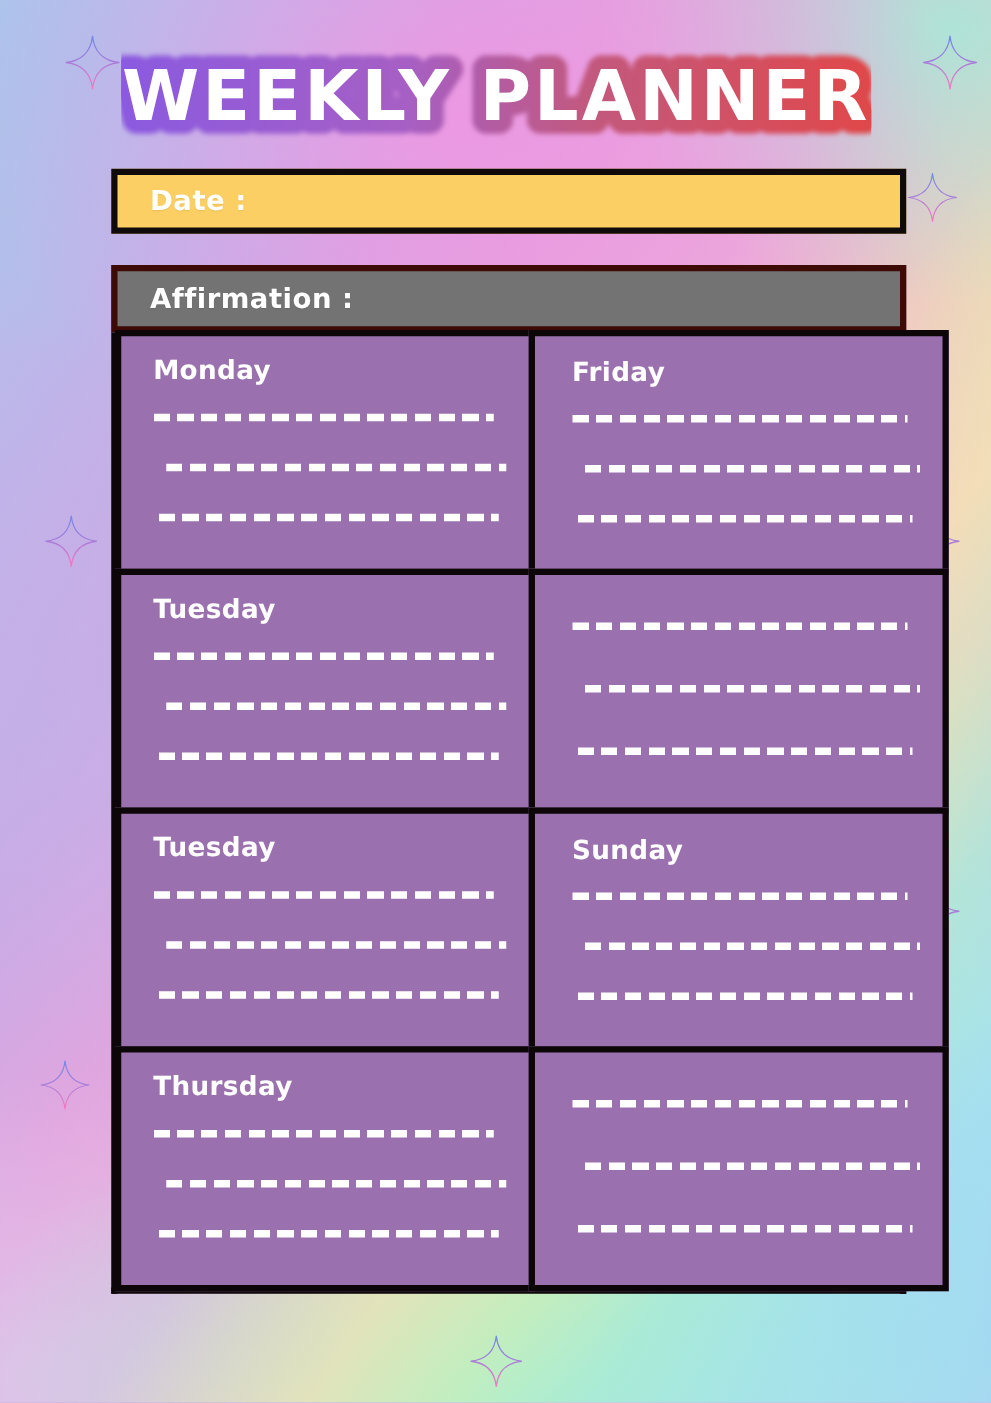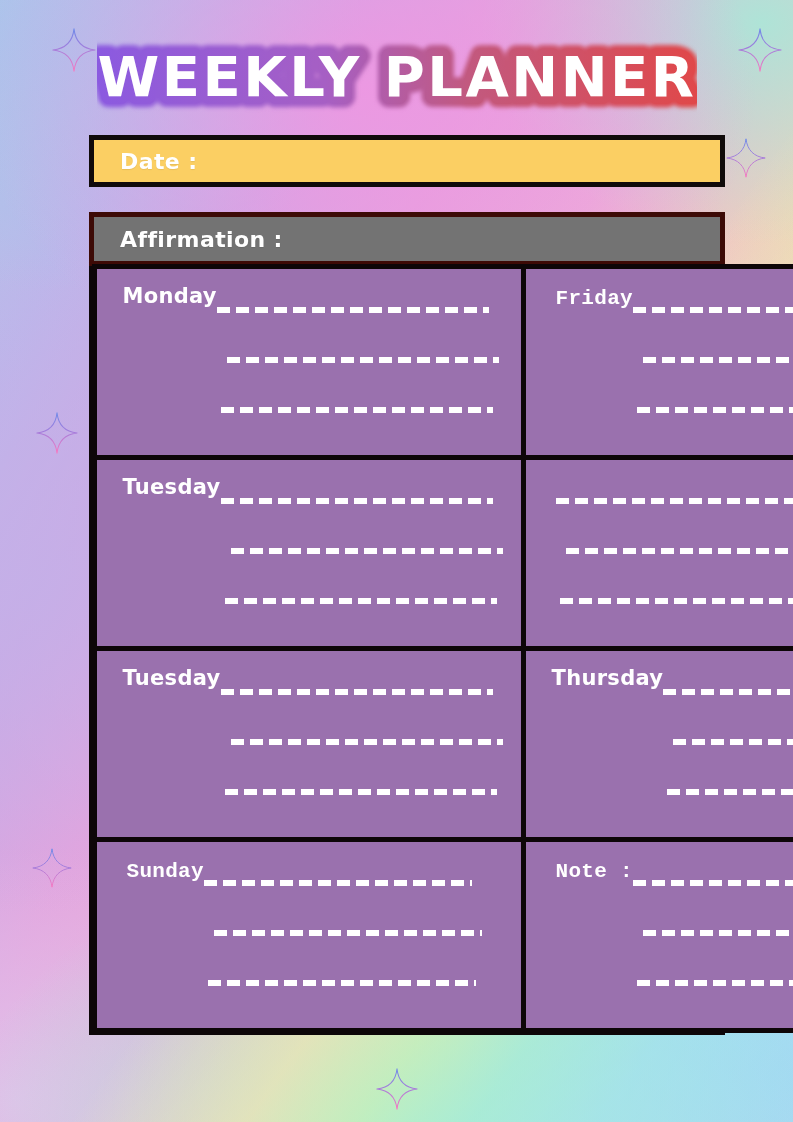--- a/index.html
+++ b/index.html
@@ -128,33 +128,33 @@
     border-top: none;
   }
   .cell {
     background: #9a71ae;
     border: 5px solid #0d0608;
     margin: -2.5px;
     min-height: 196px;
     padding: 16px 18px 14px 26px;
     position: relative;
     display: flex;
-    flex-direction: row;
+    flex-direction: column;
   }
   .cell.right { padding-left: 30px; }
 
   .cell-label {
     color: #ffffff;
     font-size: 21px;
     font-weight: bold;
     letter-spacing: 0.3px;
     line-height: 1.1;
     margin-bottom: 6px;
   }
-  .cell.right .cell-label { margin-top: 2px; font-family: Liberation Mono, monospace; }
+  .cell.right .cell-label { margin-top: 2px; }
 
   .lines {
     flex: 1;
     display: flex;
     flex-direction: column;
     justify-content: space-around;
     padding-bottom: 6px;
   }
   .dash-line {
     height: 6px;
@@ -320,38 +320,37 @@
         </div>
       </div>
       <div class="cell">
         <div class="cell-label">Tuesday</div>
         <div class="lines">
           <div class="dash-line"></div>
           <div class="dash-line indent"></div>
           <div class="dash-line indent2"></div>
         </div>
       </div>
+      <div class="cell right">
+        <div class="cell-label">Sunday</div>
+        <div class="lines">
+          <div class="dash-line"></div>
+          <div class="dash-line indent"></div>
+          <div class="dash-line indent2"></div>
+        </div>
+      </div>
       <div class="cell">
         <div class="cell-label">Thursday</div>
         <div class="lines">
           <div class="dash-line"></div>
           <div class="dash-line indent"></div>
           <div class="dash-line indent2"></div>
         </div>
       </div>
       <div class="cell right">
-        <div class="cell-label">Sunday</div>
-        <div class="lines">
-          <div class="dash-line"></div>
-          <div class="dash-line indent"></div>
-          <div class="dash-line indent2"></div>
-        </div>
-      </div>
-      <div class="cell right">
-        <div class="cell-label">Note :</div>
         <div class="lines">
           <div class="dash-line"></div>
           <div class="dash-line indent"></div>
           <div class="dash-line indent2"></div>
         </div>
       </div>
     </div>
 
 </div>
 

